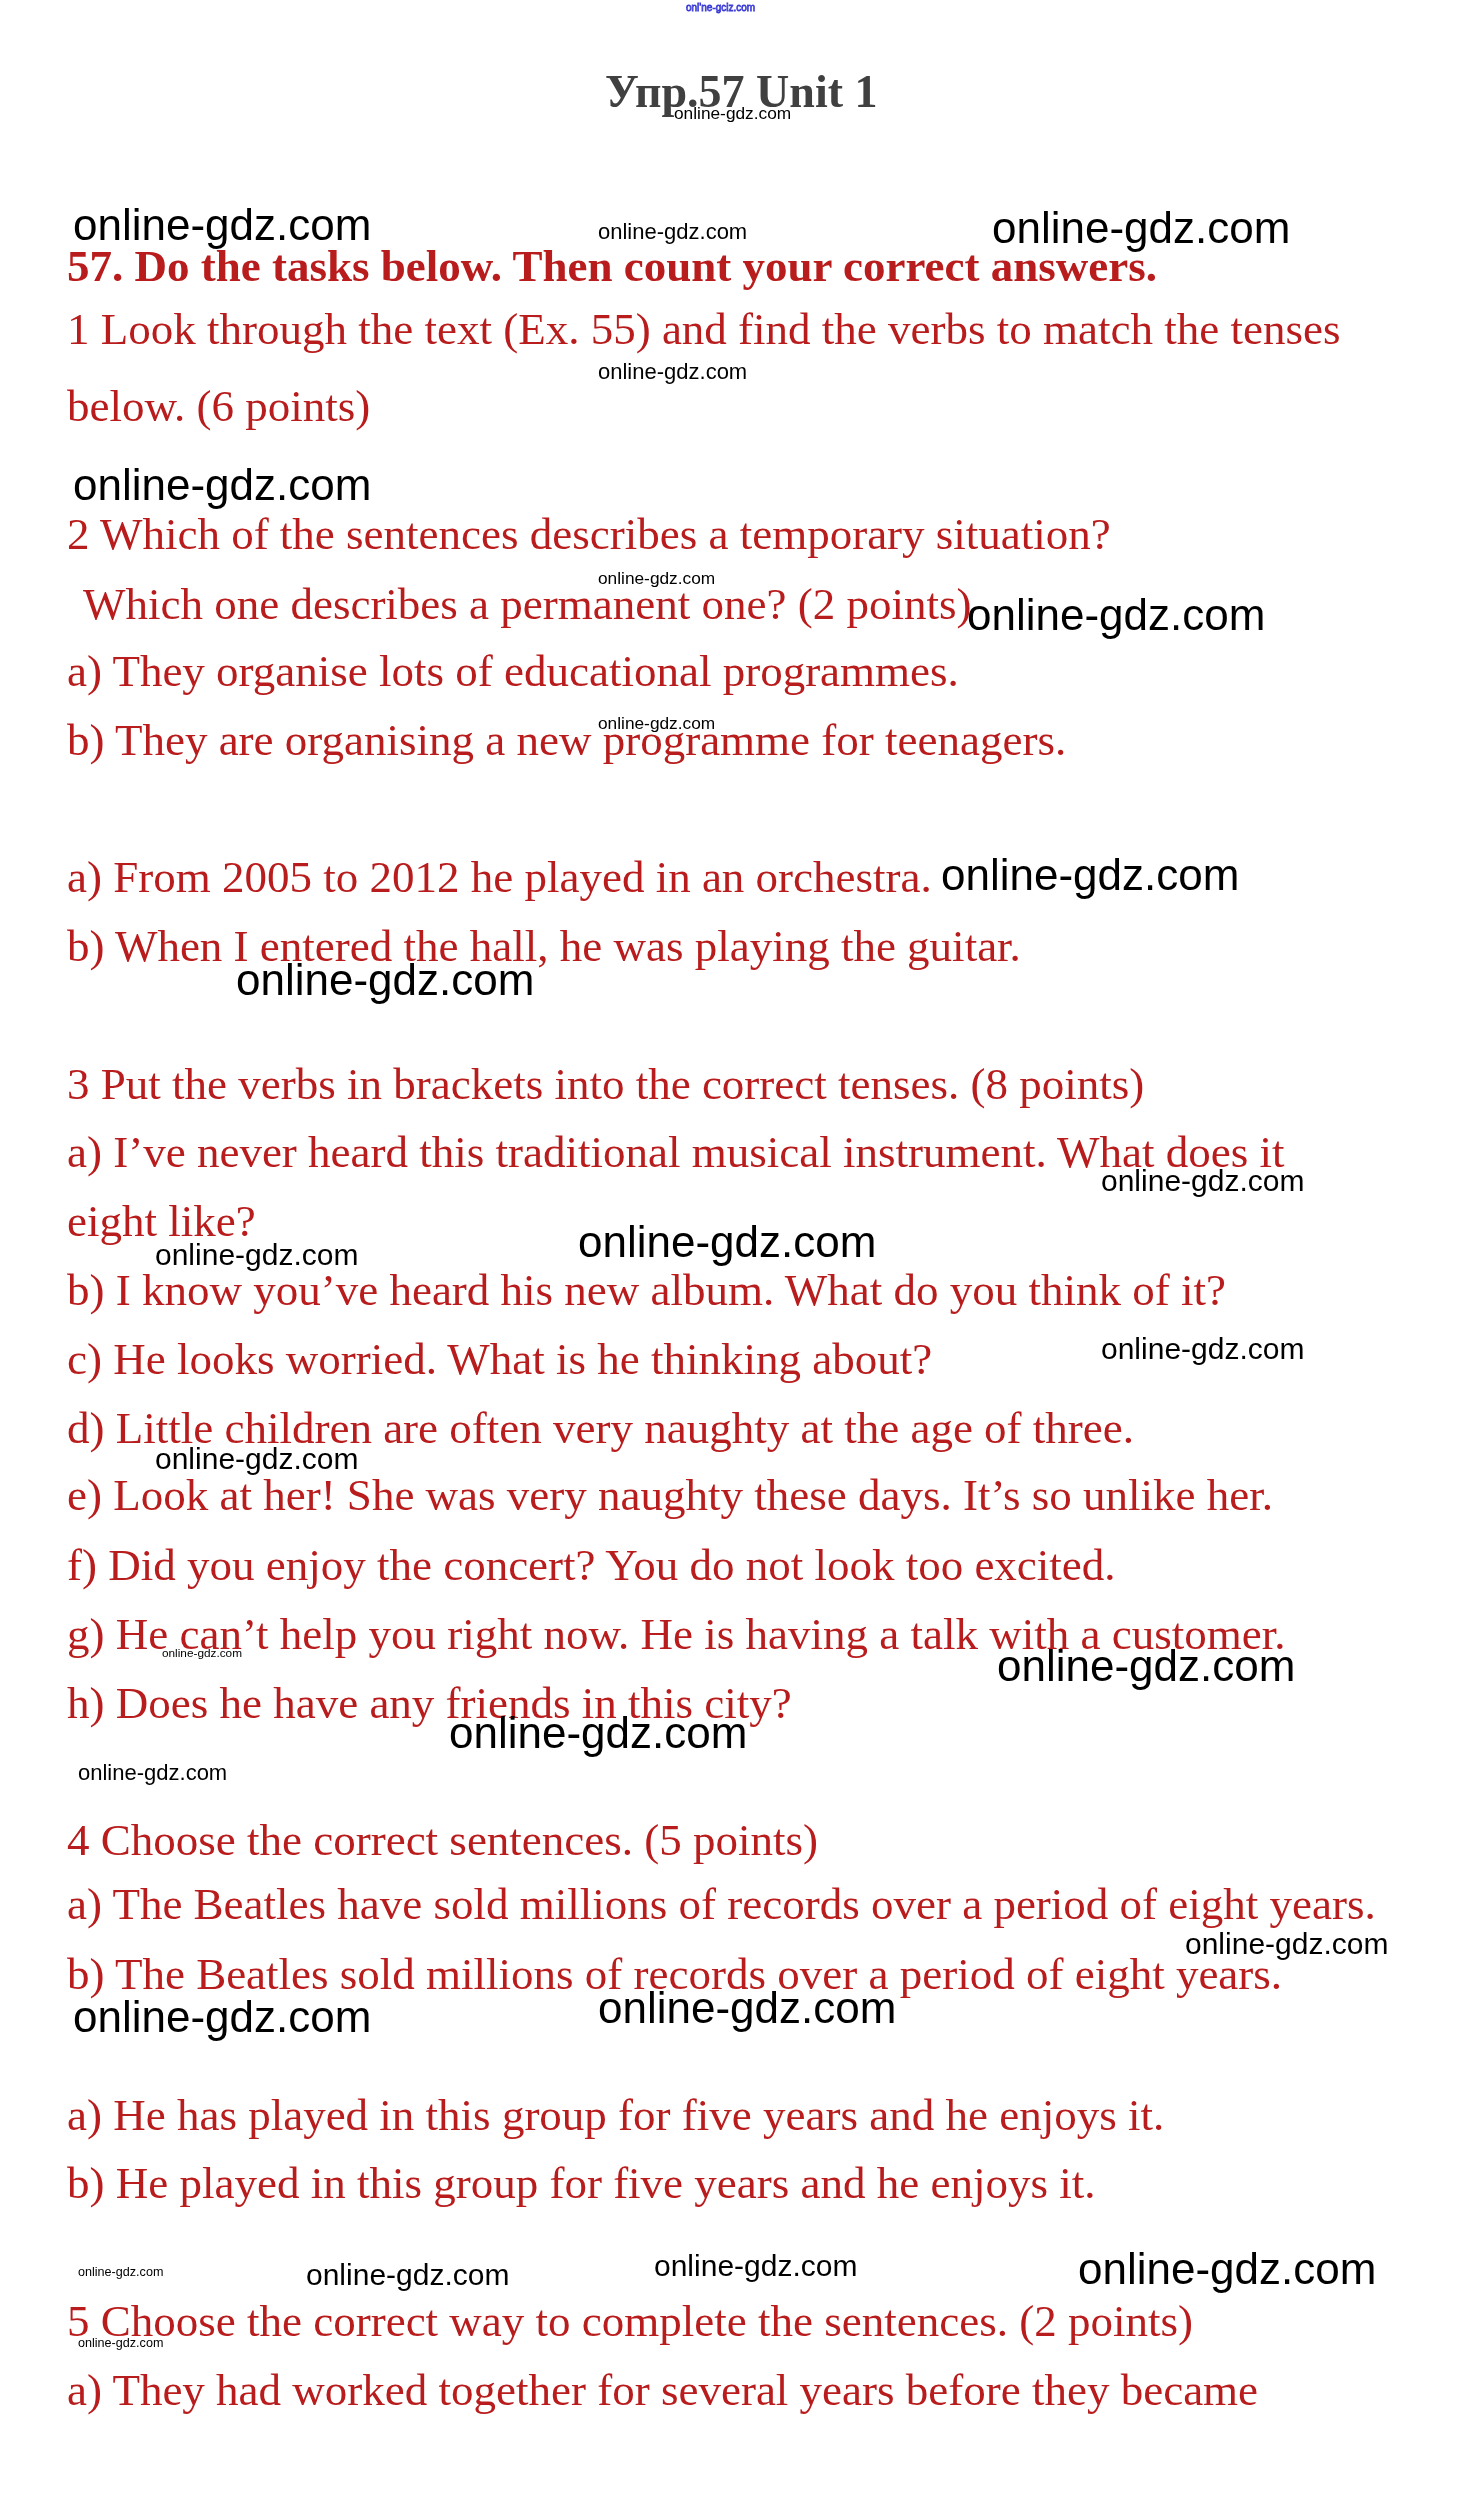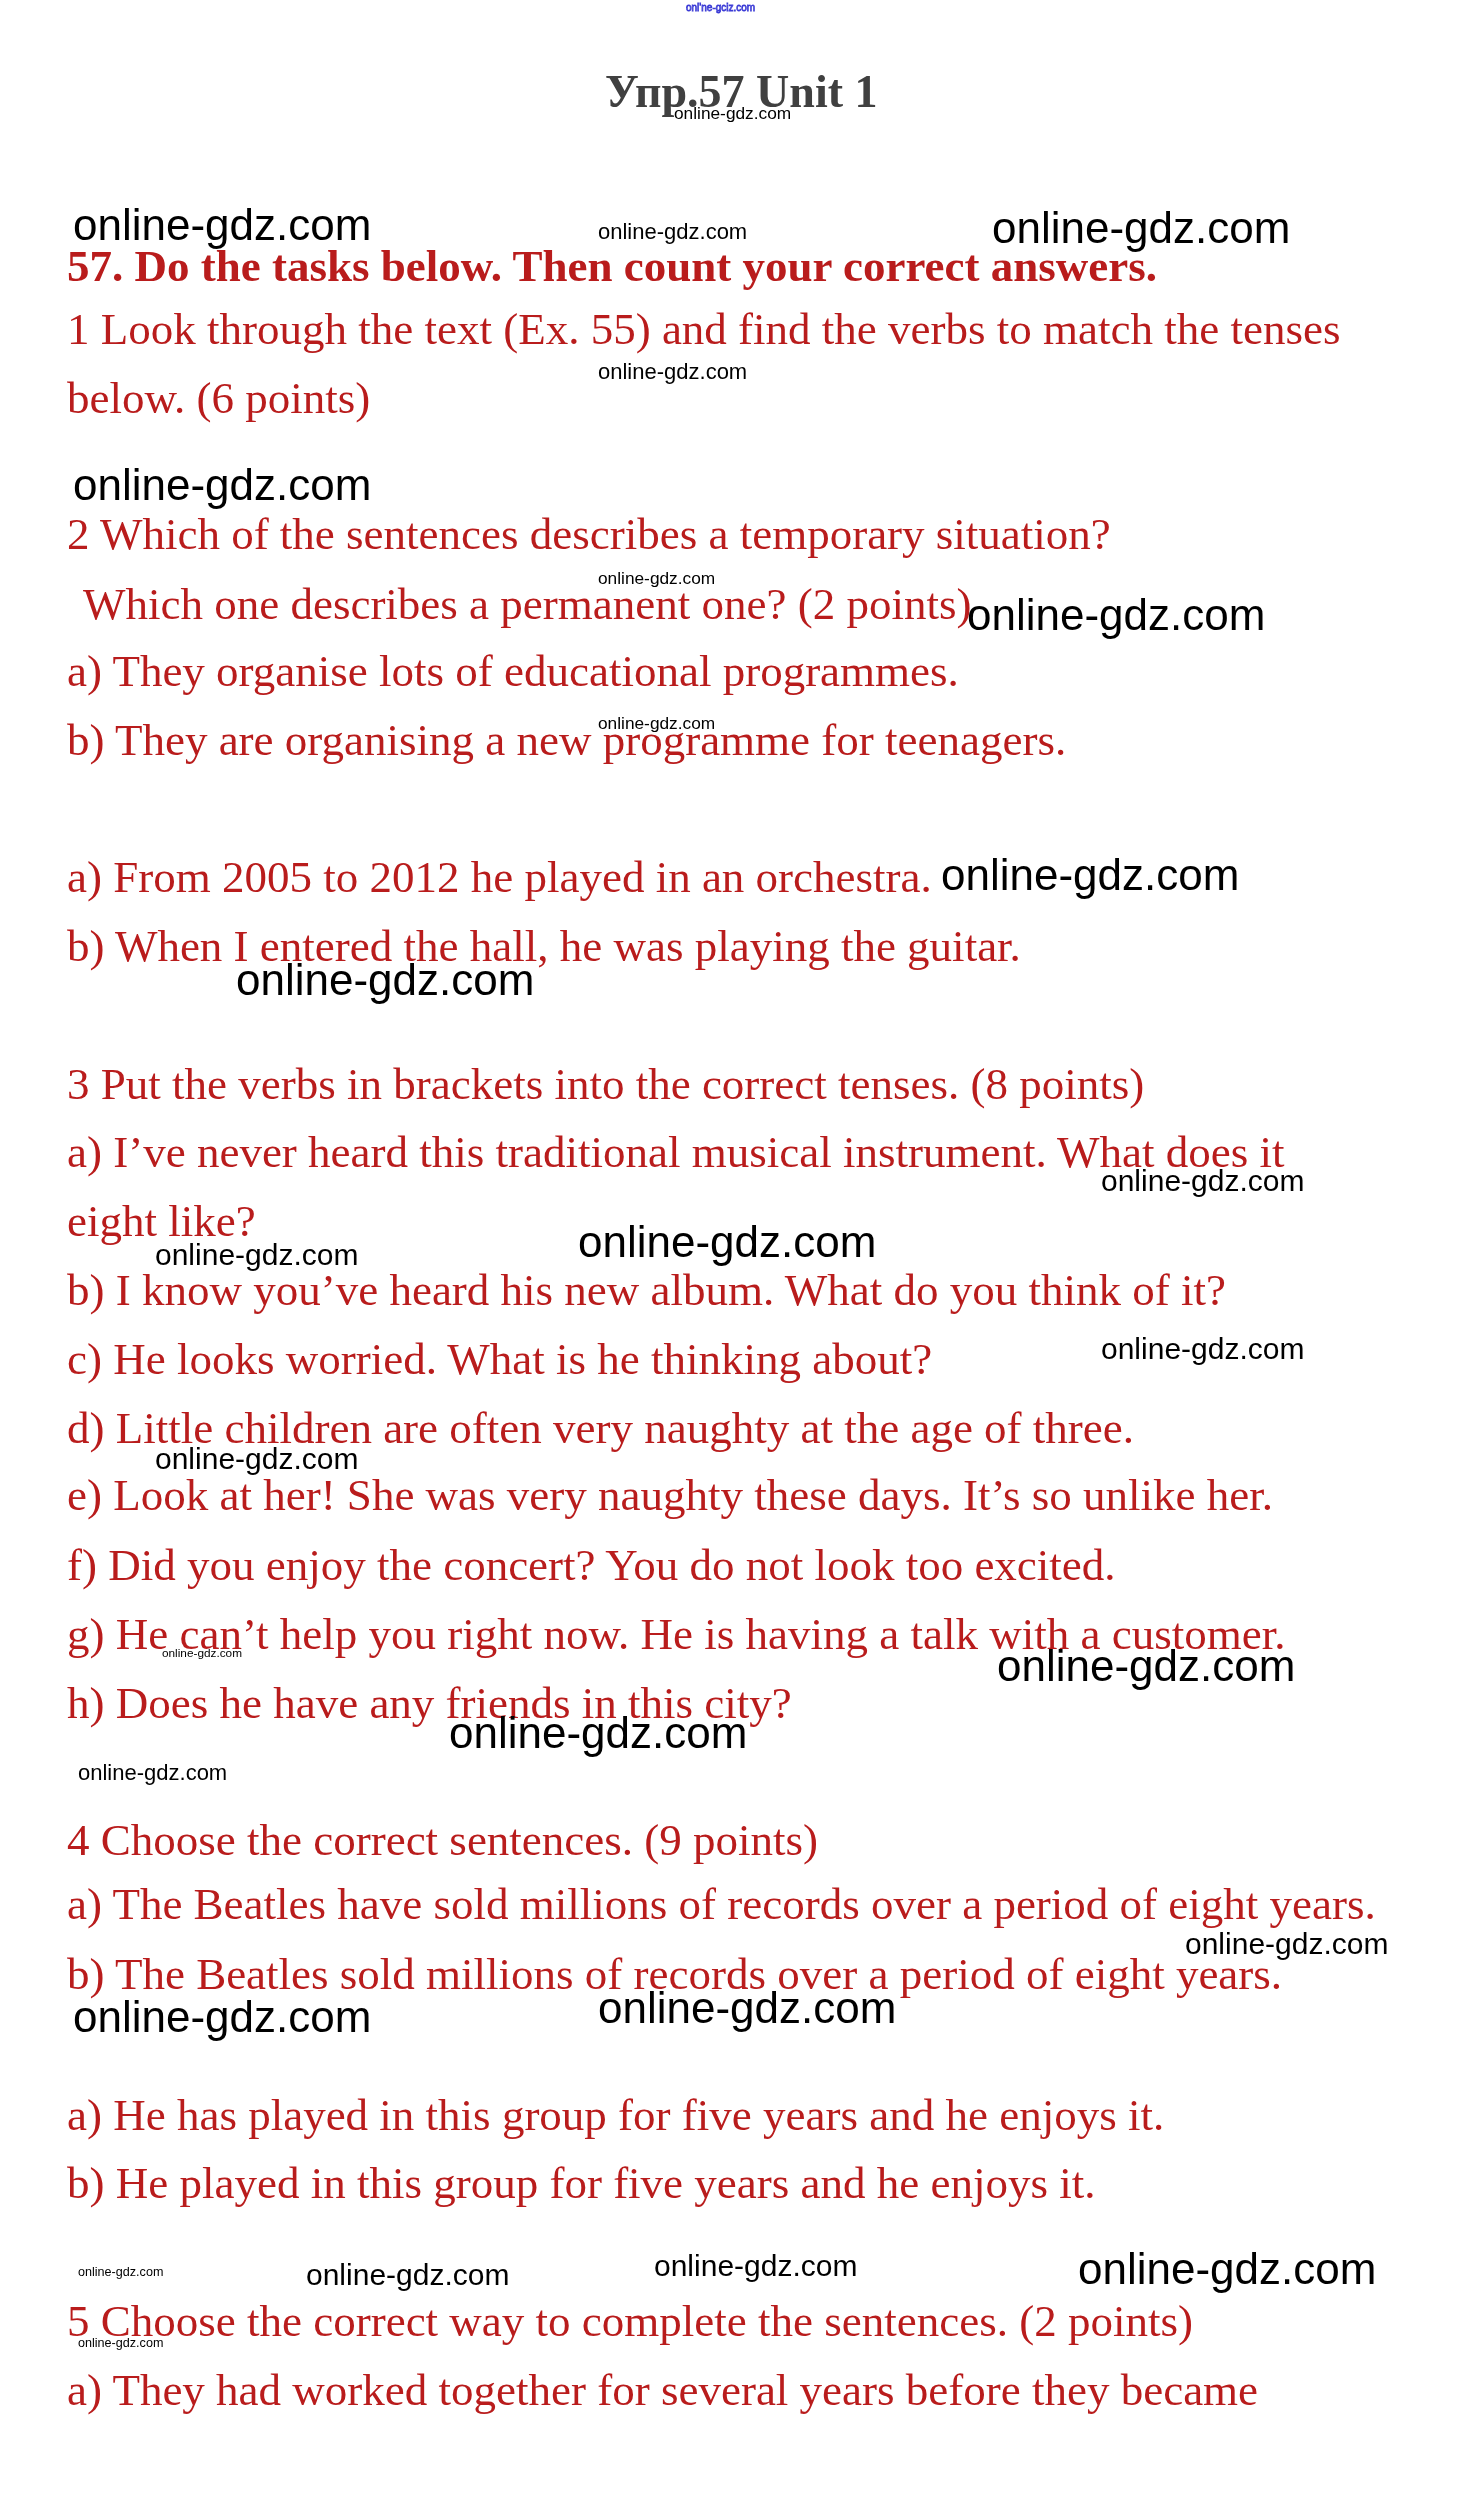--- a/index.html
+++ b/index.html
@@ -13,38 +13,38 @@
 </head>
 <body>
 
 <div class="wm blue" style="left:686px; top:3.1px;">onl'ne-gciz.com</div>
 
 <div class="title">Упр.57 Unit 1</div>
 
 <div class="ln bold" style="top:244px;">57. Do the tasks below. Then count your correct answers.</div>
 
 <div class="ln" style="top:307px;">1 Look through the text (Ex. 55) and find the verbs to match the tenses</div>
-<div class="ln" style="top:376px;">below. (6 points)</div>
+<div class="ln" style="top:384px;">below. (6 points)</div>
 <div class="ln" style="top:512px;text-align:right;">2 Which of the sentences describes a temporary situation?</div>
 <div class="ln" style="top:582px;margin-left:16px;">Which one describes a permanent one? (2 points)</div>
 <div class="ln" style="top:649px;">a) They organise lots of educational programmes.</div>
 <div class="ln" style="top:718px;">b) They are organising a new programme for teenagers.</div>
 <div class="ln" style="top:855px;">a) From 2005 to 2012 he played in an orchestra.</div>
 <div class="ln" style="top:924px;">b) When I entered the hall, he was playing the guitar.</div>
 <div class="ln" style="top:1062px;">3 Put the verbs in brackets into the correct tenses. (8 points)</div>
 <div class="ln" style="top:1130px;">a) I’ve never heard this traditional musical instrument. What does it</div>
 <div class="ln" style="top:1199px;">eight like?</div>
 <div class="ln" style="top:1268px;">b) I know you’ve heard his new album. What do you think of it?</div>
 <div class="ln" style="top:1337px;">c) He looks worried. What is he thinking about?</div>
 <div class="ln" style="top:1406px;">d) Little children are often very naughty at the age of three.</div>
 <div class="ln" style="top:1473px;">e) Look at her! She was very naughty these days. It’s so unlike her.</div>
 <div class="ln" style="top:1543px;">f) Did you enjoy the concert? You do not look too excited.</div>
 <div class="ln" style="top:1612px;">g) He can’t help you right now. He is having a talk with a customer.</div>
 <div class="ln" style="top:1681px;">h) Does he have any friends in this city?</div>
-<div class="ln" style="top:1818px;">4 Choose the correct sentences. (9 points)</div>
+<div class="ln" style="top:1818px;">4 Choose the correct sentences. (5 points)</div>
 <div class="ln" style="top:1882px;">a) The Beatles have sold millions of records over a period of eight years.</div>
 <div class="ln" style="top:1952px;">b) The Beatles sold millions of records over a period of eight years.</div>
 <div class="ln" style="top:2093px;">a) He has played in this group for five years and he enjoys it.</div>
 <div class="ln" style="top:2161px;">b) He played in this group for five years and he enjoys it.</div>
 <div class="ln" style="top:2299px;">5 Choose the correct way to complete the sentences. (2 points)</div>
 <div class="ln" style="top:2368px;">a) They had worked together for several years before they became</div>
 
 <div class="wm" style="left:674px;  top:105px;  font-size:17.3px;">online-gdz.com</div>
 <div class="wm" style="left:73px;   top:203px;  font-size:44px;">online-gdz.com</div>
 <div class="wm" style="left:598px;  top:221px;  font-size:22px;">online-gdz.com</div>

